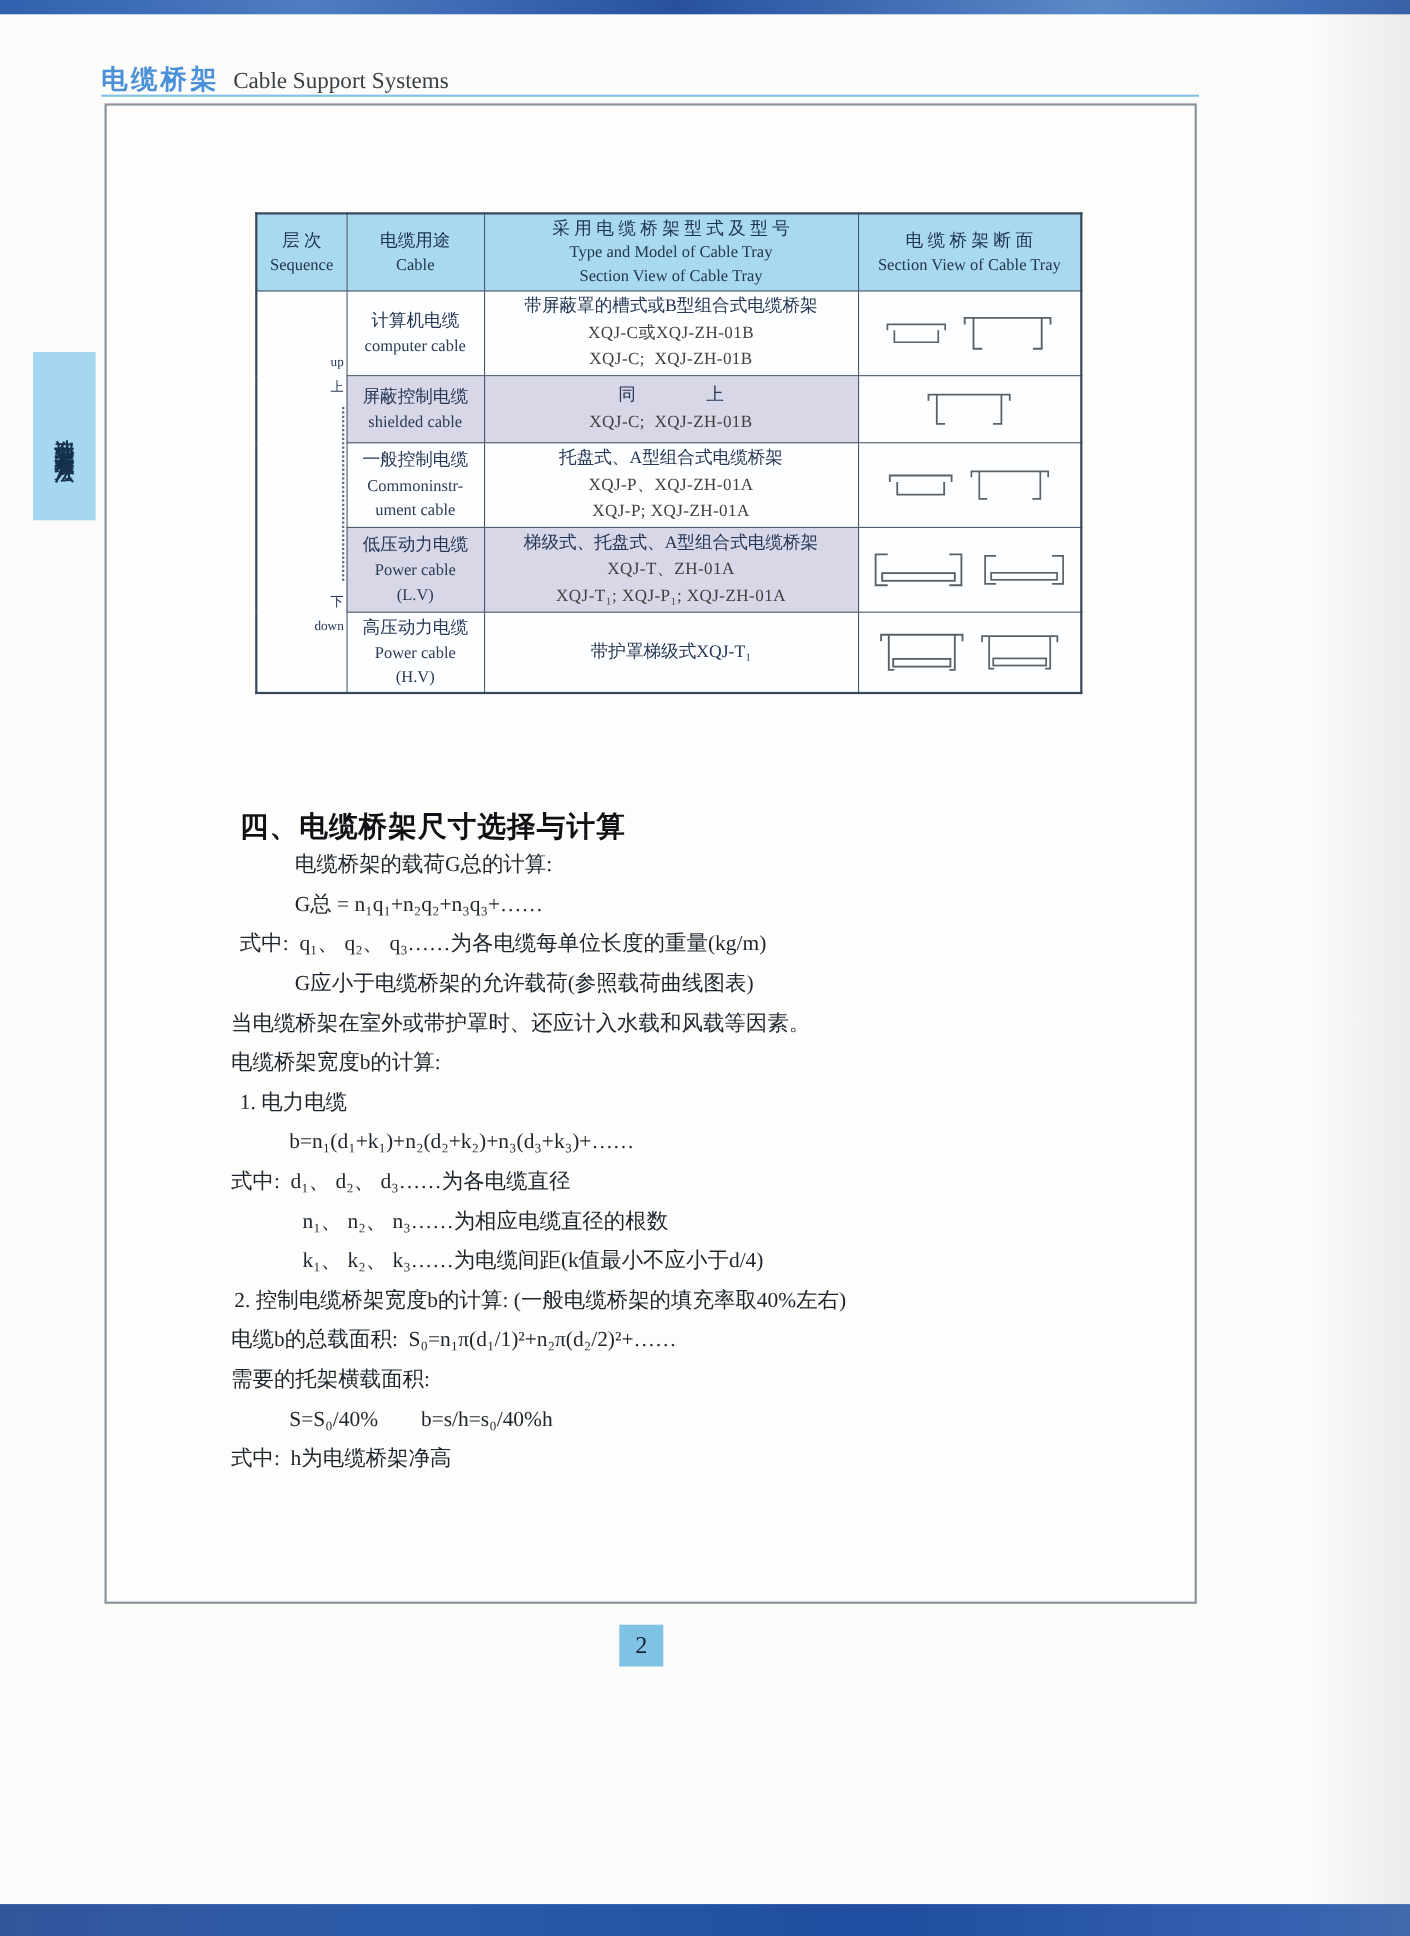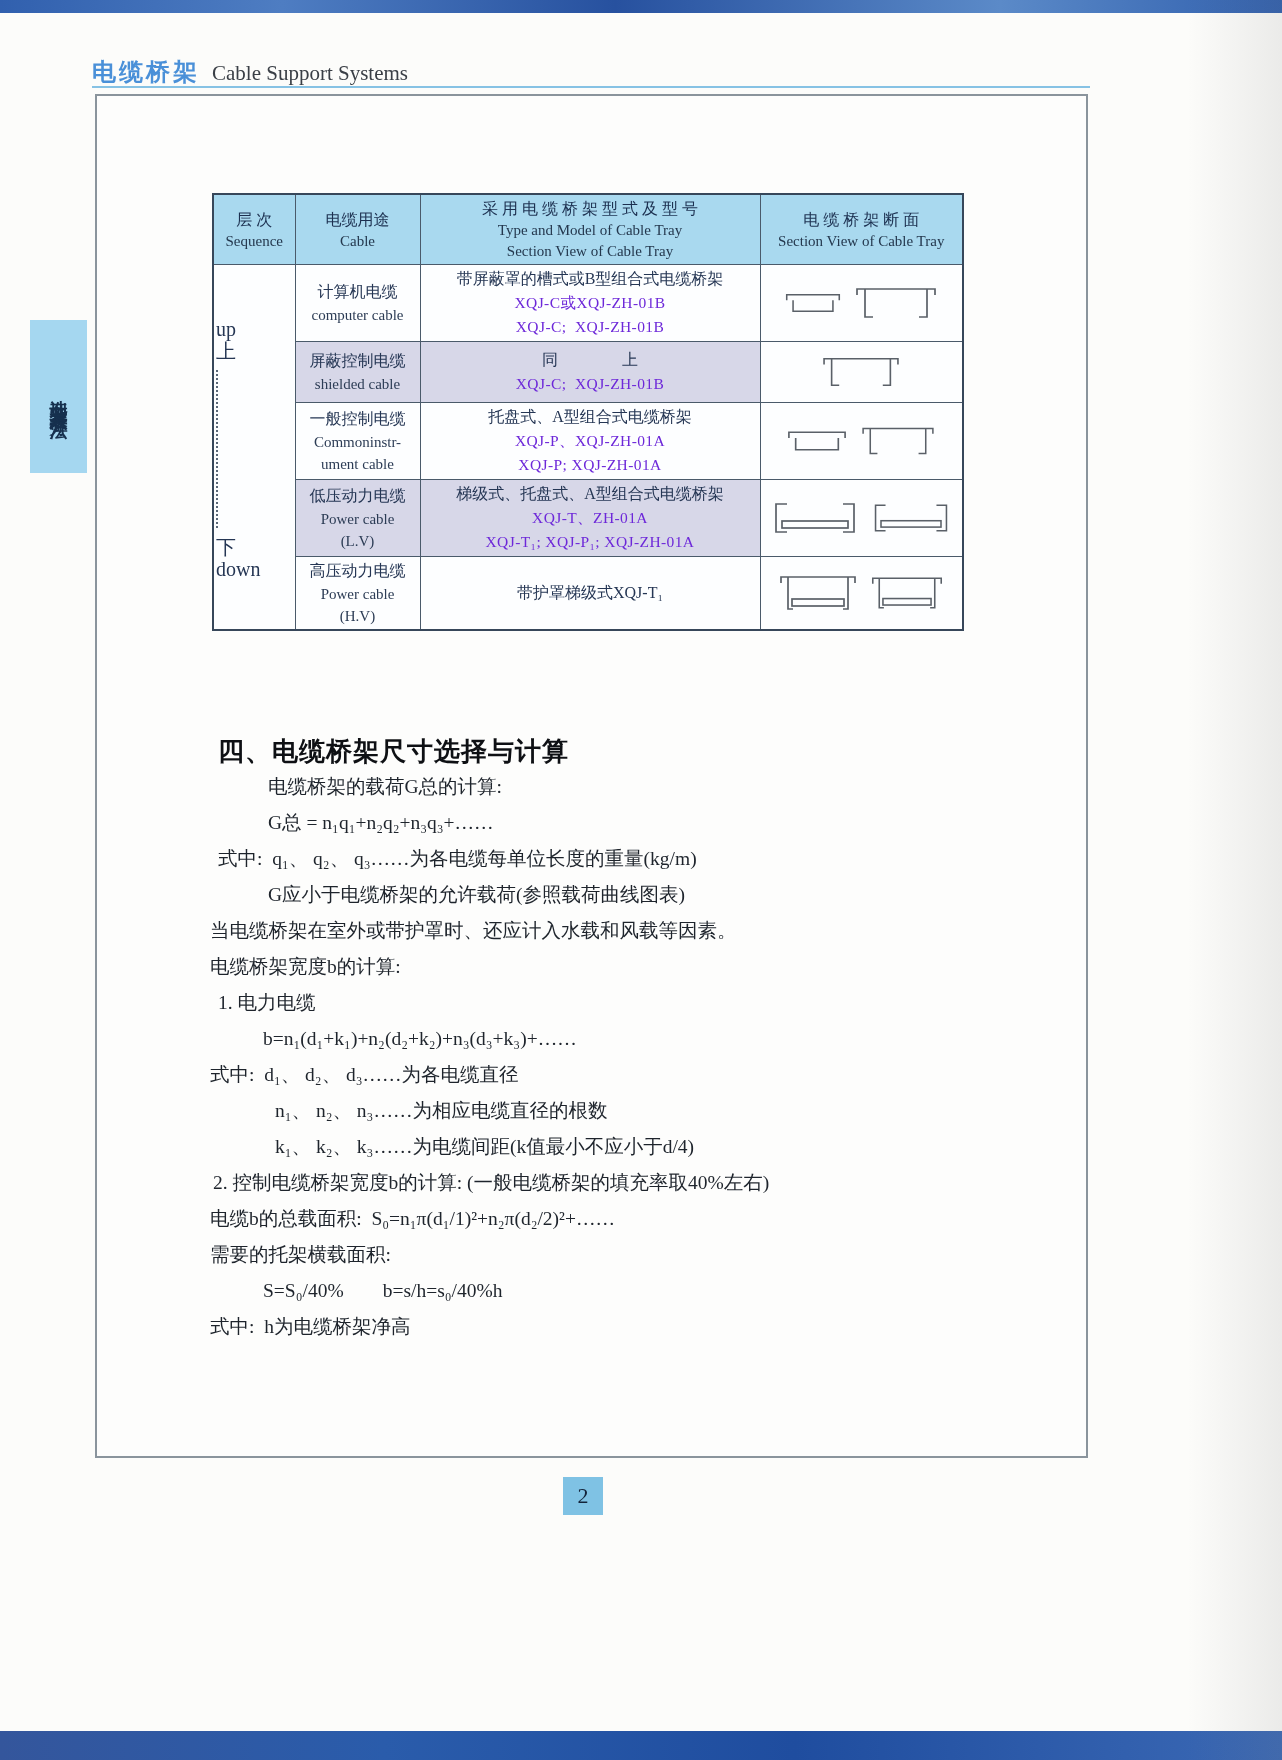--- a/index.html
+++ b/index.html
@@ -19,34 +19,34 @@
   .hdr .en{font-size:21px;color:#3a3f46;margin-left:8px}
   .hdr-line{position:absolute;left:92px;top:86px;width:998px;height:2px;background:#86c2e4}
 
   .frame{position:absolute;left:95px;top:94px;width:993px;height:1364px;border:2px solid #8a949c;background:#fdfdfc}
 
   .side-tab{position:absolute;left:30px;top:320px;width:57px;height:153px;background:#a5d7f0;
     display:flex;align-items:center;justify-content:center;writing-mode:vertical-rl;
     font-family:"Liberation Sans","DejaVu Sans",sans-serif;font-weight:bold;font-size:18px;
     color:#16304e;letter-spacing:3px}
 
-  .spec-table{position:absolute;left:212px;top:193px;width:750px;border-collapse:collapse;
+  .spec-table{position:absolute;left:232px;top:193px;width:750px;border-collapse:collapse;
     table-layout:fixed;color:#223048;border:2px solid #37475a;background:#fdfeff}
   .spec-table th,.spec-table td{border:1px solid #4a5a6a;text-align:center;vertical-align:middle;padding:2px}
   .spec-table thead tr{height:69px}
   .spec-table thead th{background:#a9d9ef;font-weight:normal}
   th .zh{font-size:16px;color:#1c3050;line-height:23px}
   th .en{font-size:15px;color:#24384e;line-height:21px}
   td .zh{font-size:16px;color:#253654;line-height:24px}
   td .en{font-size:15px;color:#2c3c55;line-height:22px}
-  td .model{font-size:15.5px;color:#6d28d9;line-height:24px;letter-spacing:.4px;white-space:pre-wrap}
+  td .model{font-size:15.5px;color:#404040;line-height:24px;letter-spacing:.4px;white-space:pre-wrap}
   .shaded{background:#d7d7e8}
 
-  .seq-inner{display:flex;flex-direction:column;align-items:flex-start;height:338px;padding:40px 0 36px;
-    font-size:20px;color:#253654;line-height:22px}
+  .seq-inner{display:flex;flex-direction:column;align-items:flex-end;height:338px;padding:40px 0 36px;
+    font-size:12px;color:#253654;line-height:22px}
   .dots{width:0;flex:1;border-left:2px dotted #5a6878;margin:8px 0}
 
   .icon-cell{background:#fdfeff}
   .icon-wrap{display:flex;justify-content:center;align-items:center;gap:12px}
   .tray-svg{flex:none}
   .tray-svg path,.tray-svg rect{fill:none;stroke:#5a6068;stroke-width:1.7}
 
   .calc{position:absolute;left:210px;top:734px;width:830px;color:#1e242c}
   .calc-title{font-family:"Liberation Sans","DejaVu Sans",sans-serif;font-weight:bold;font-size:26px;
     color:#0e1014;margin-left:8px;margin-bottom:0;letter-spacing:1px}

